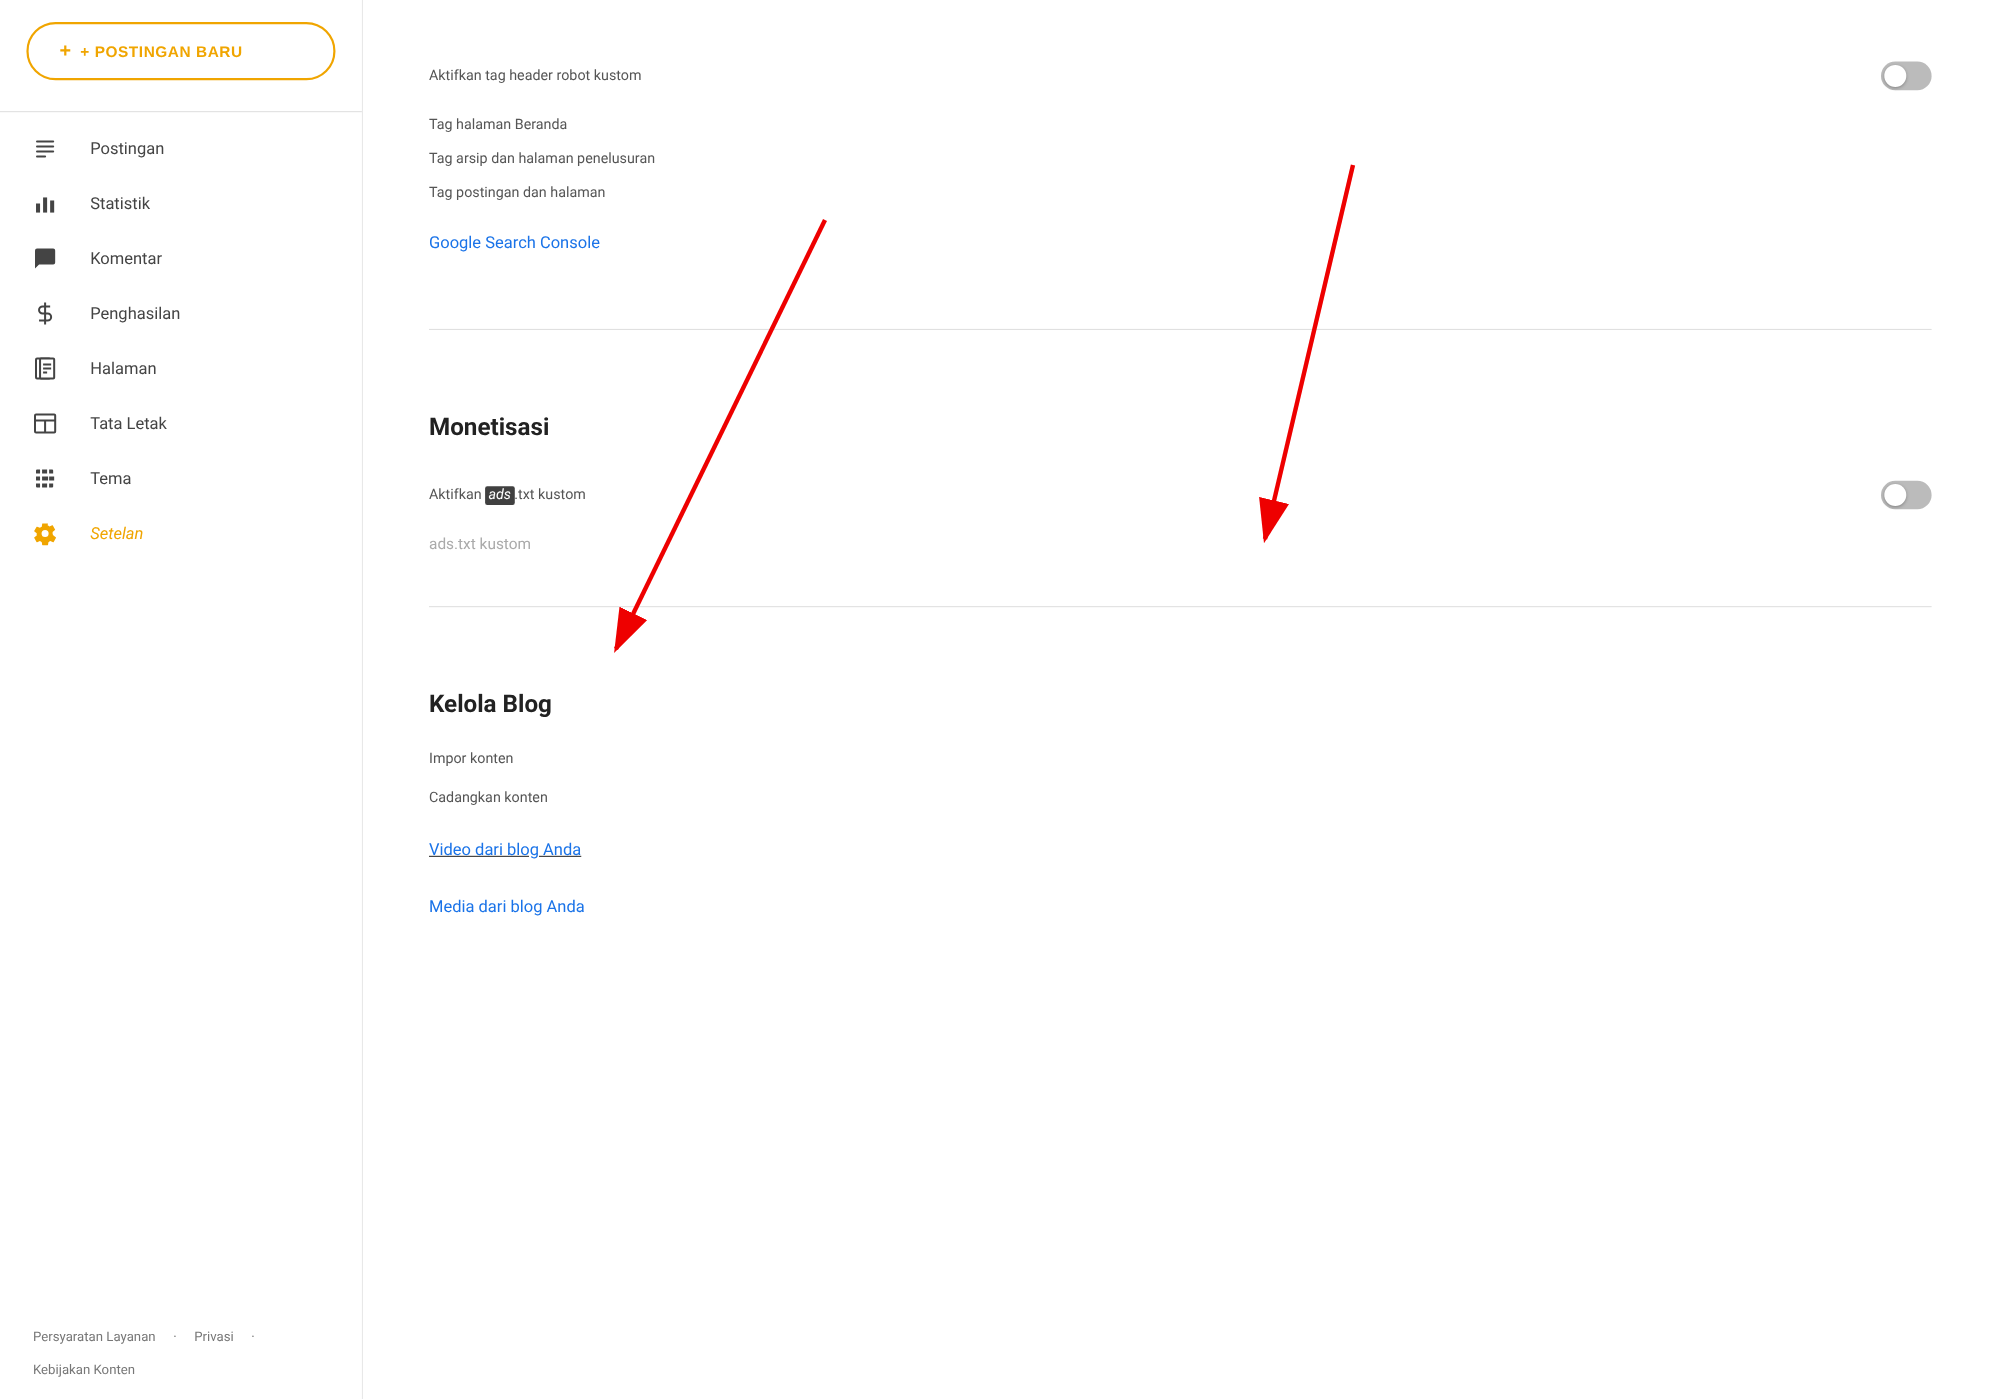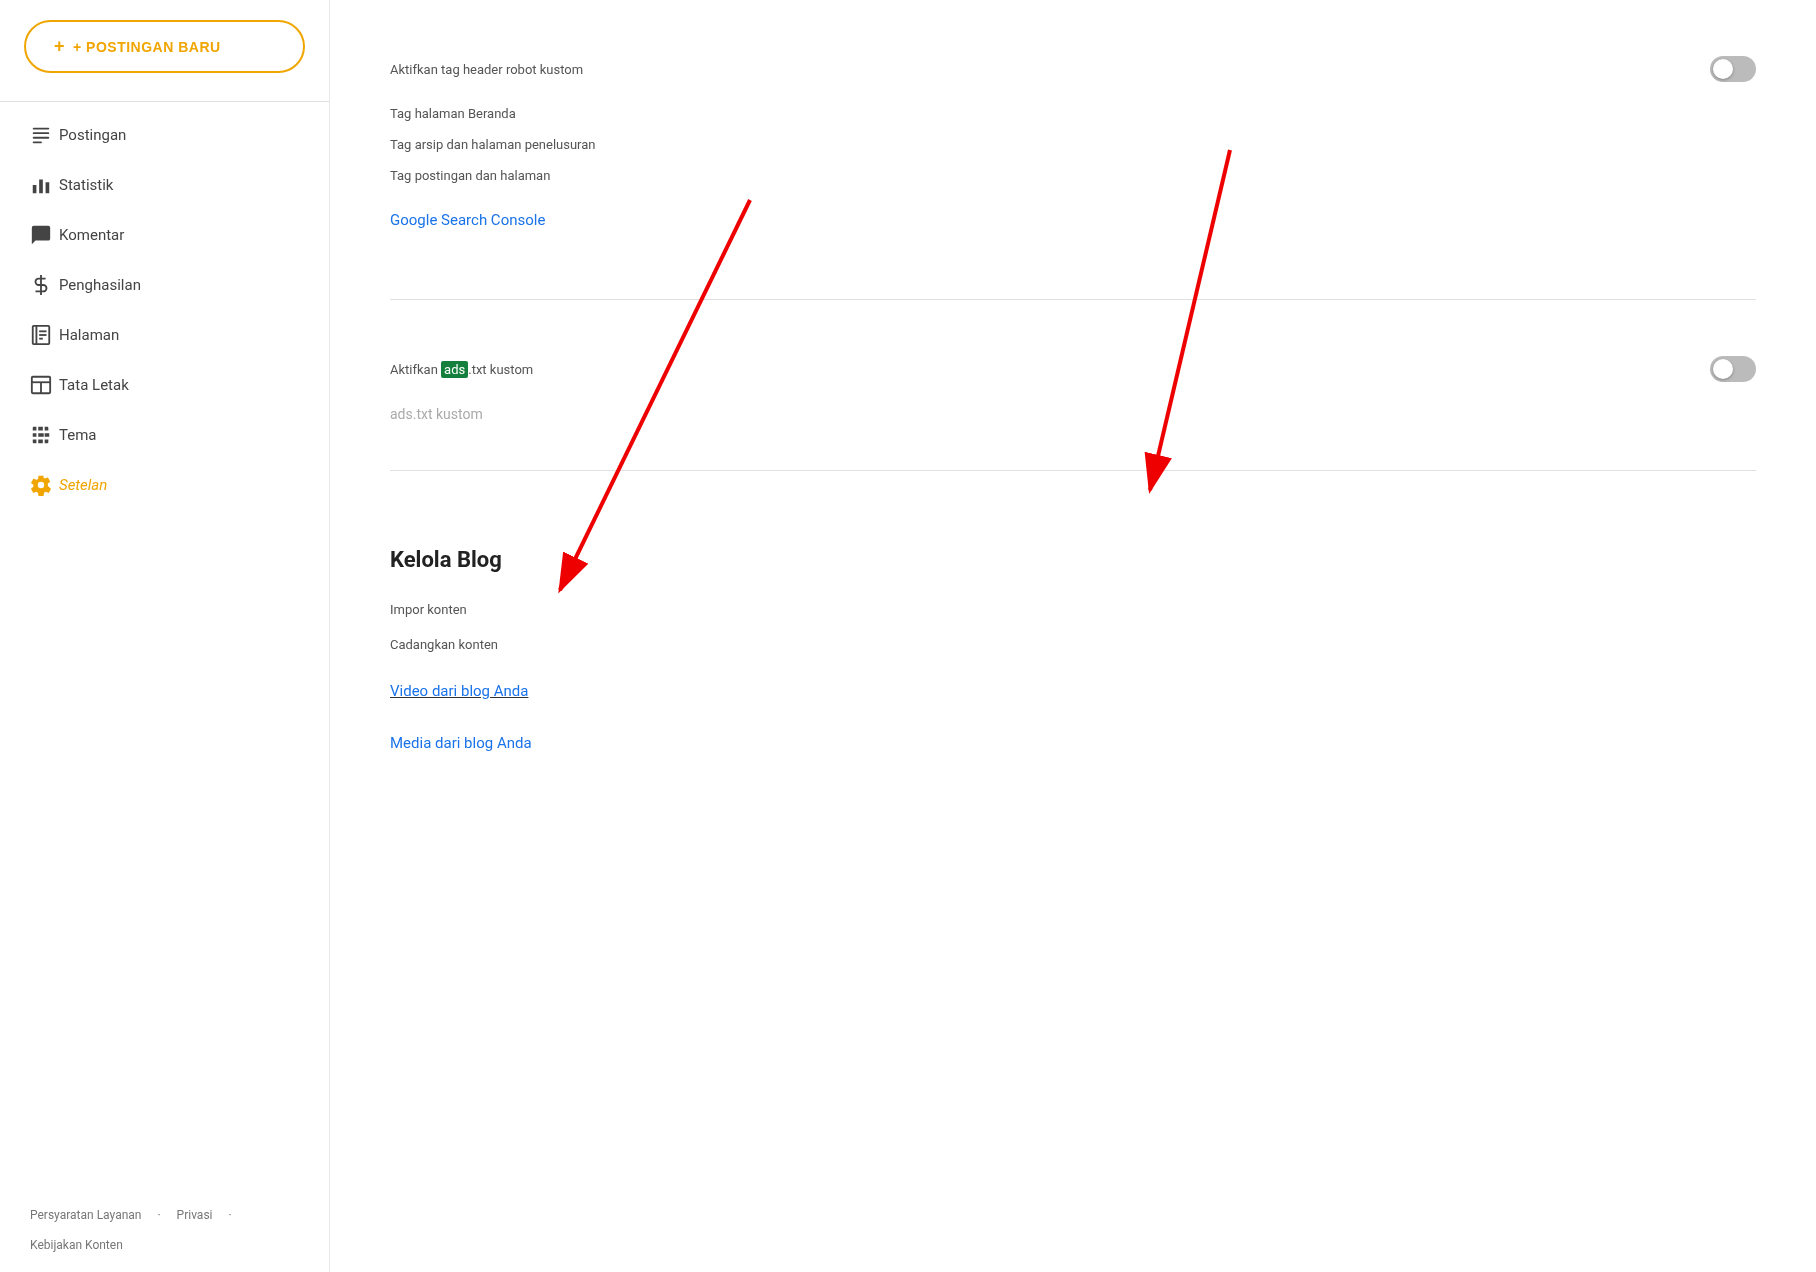--- a/index.html
+++ b/index.html
@@ -49,21 +49,21 @@
 
     .divider-h {
       height: 1px;
       background: #e0e0e0;
       margin: 0 0 8px 0;
     }
 
     .nav-item {
       display: flex;
       align-items: center;
-      gap: 7px;
+      gap: 30px;
       padding: 14px 30px;
       cursor: pointer;
       color: #444;
       font-size: 15px;
       font-weight: 400;
       border-radius: 0;
     }
 
     .nav-item.active {
       color: #f0a500;
@@ -142,24 +142,25 @@
       justify-content: space-between;
       padding: 16px 0;
     }
 
     .setting-row-label {
       font-size: 13px;
       color: #555;
     }
 
     .setting-row-label .highlight {
-      background: #15803d;
+      background: #404040;
       color: #fff;
       padding: 1px 3px;
       border-radius: 2px;
+      font-style: italic;
     }
 
     .setting-link {
       color: #1a73e8;
       font-size: 15px;
       text-decoration: none;
       cursor: pointer;
       padding: 10px 0;
       display: block;
     }
@@ -384,20 +385,21 @@
         </div>
 
         <div style="padding: 10px 0 20px 0;">
           <a class="setting-link">Google Search Console</a>
         </div>
       </div>
 
       <hr class="section-divider">
 
       <div class="section">
+        <div class="section-title">Monetisasi</div>
 
         <div class="setting-row">
           <span class="setting-row-label">
             Aktifkan <span class="highlight">ads</span>.txt kustom
           </span>
           <label class="toggle-switch">
             <input type="checkbox" style="">
             <span class="toggle-slider"></span>
           </label>
         </div>

